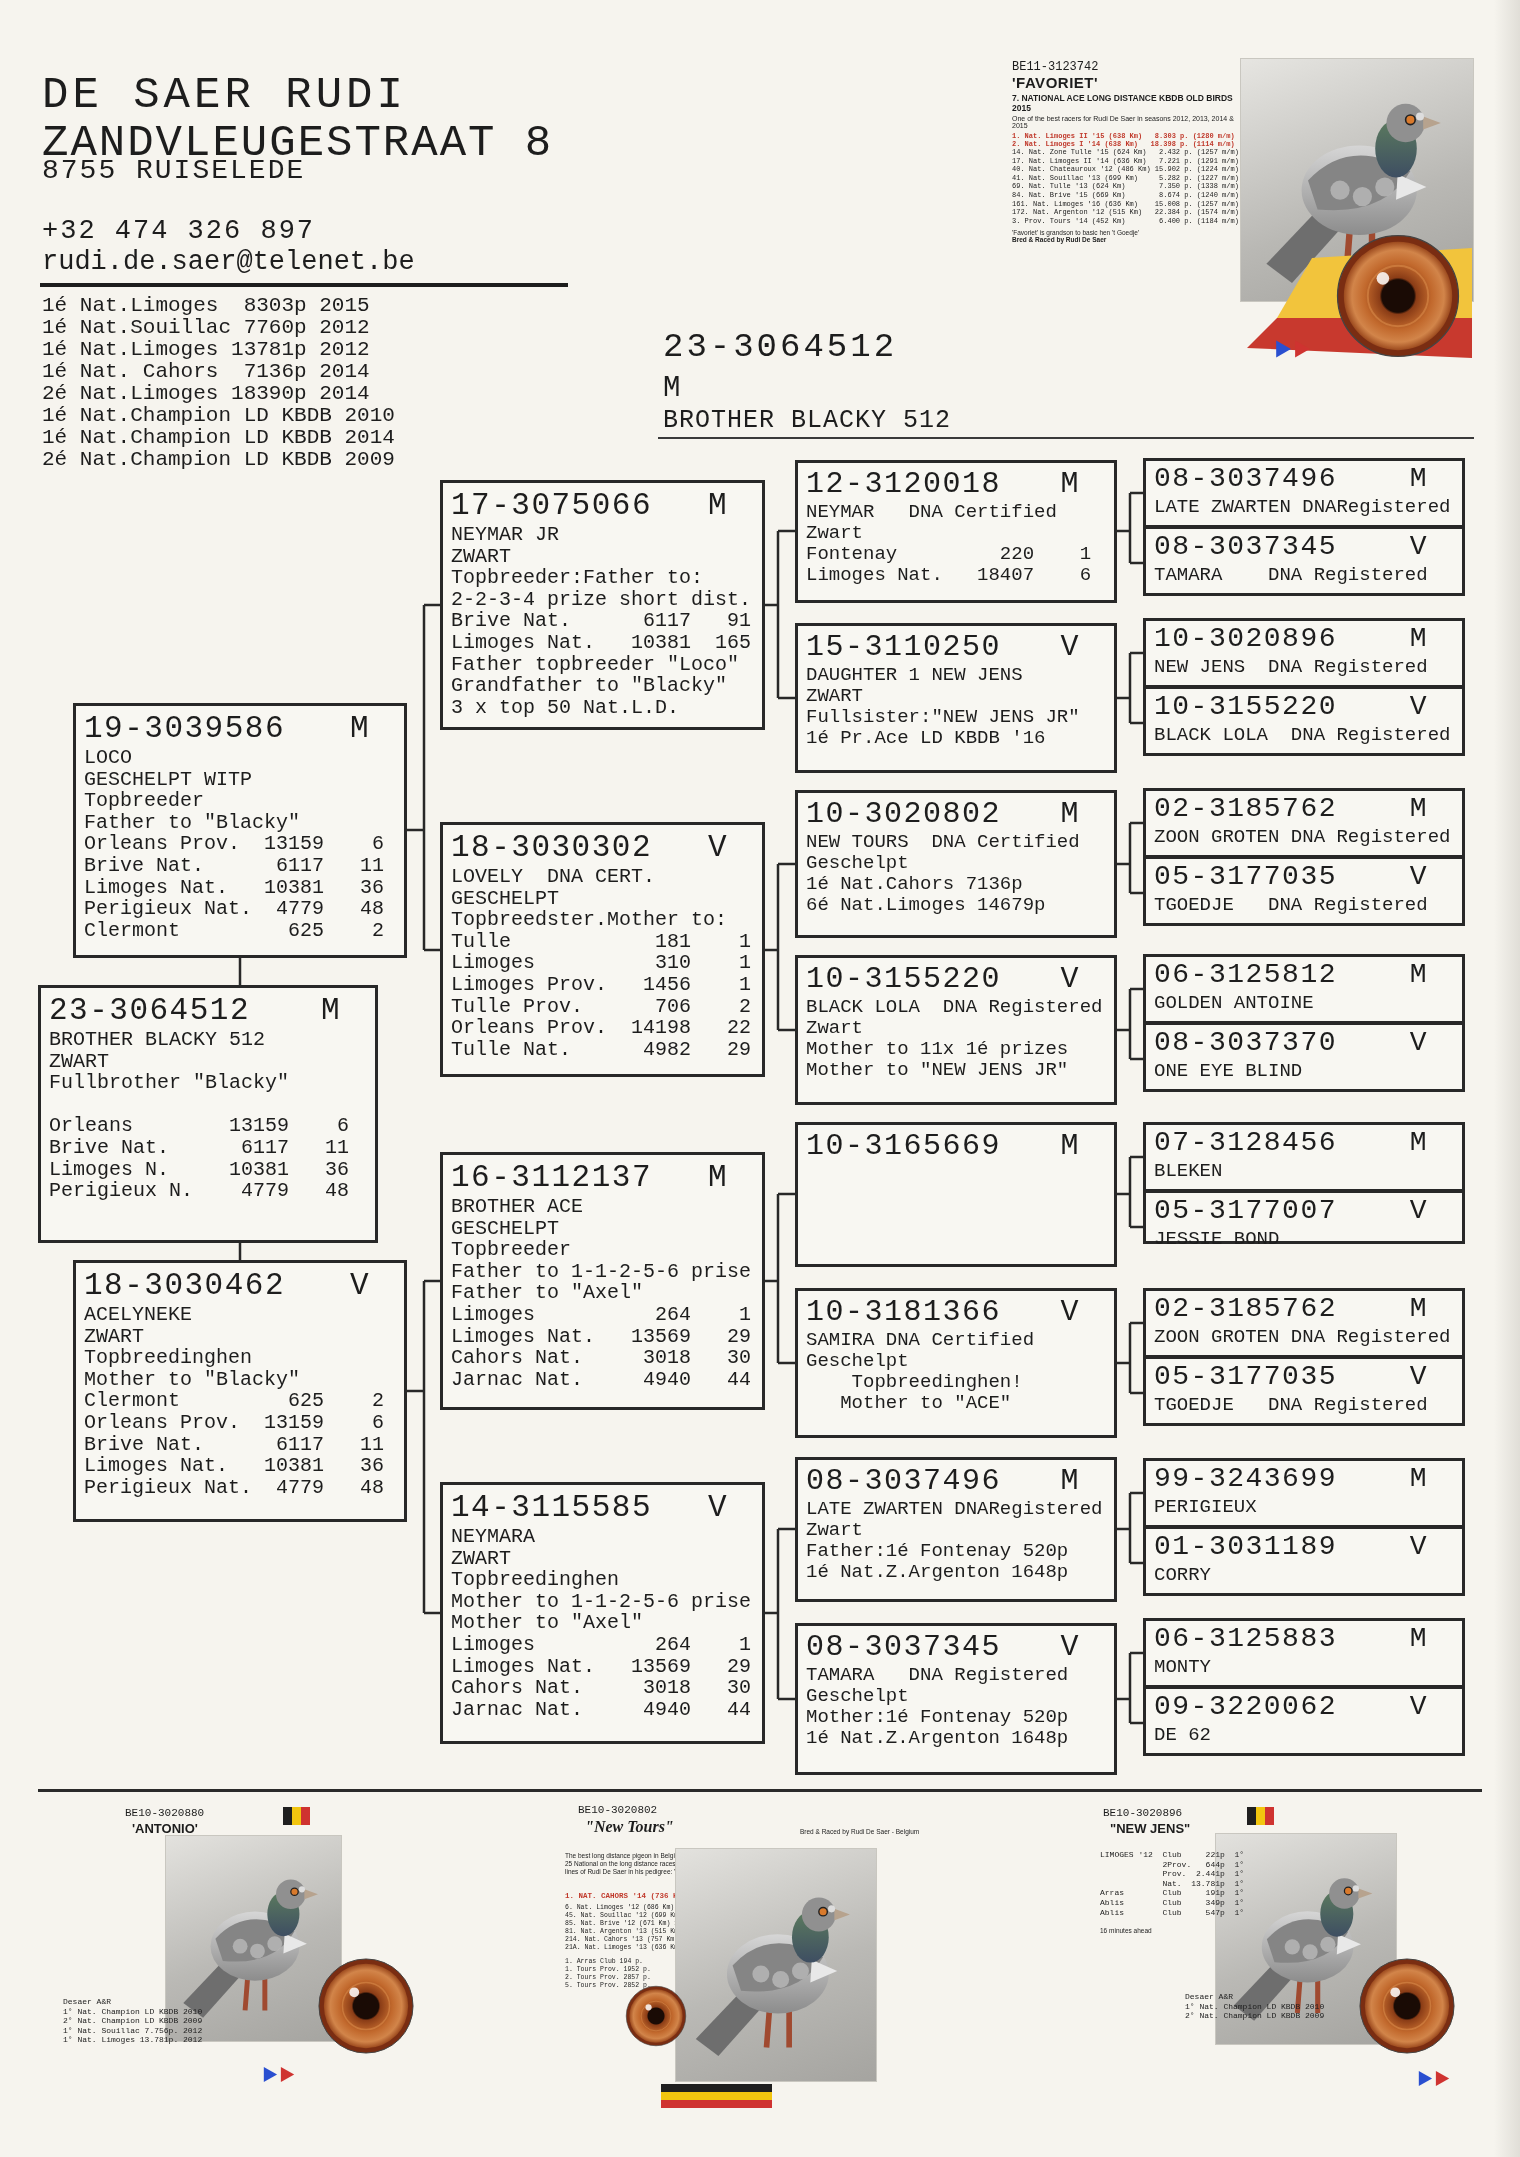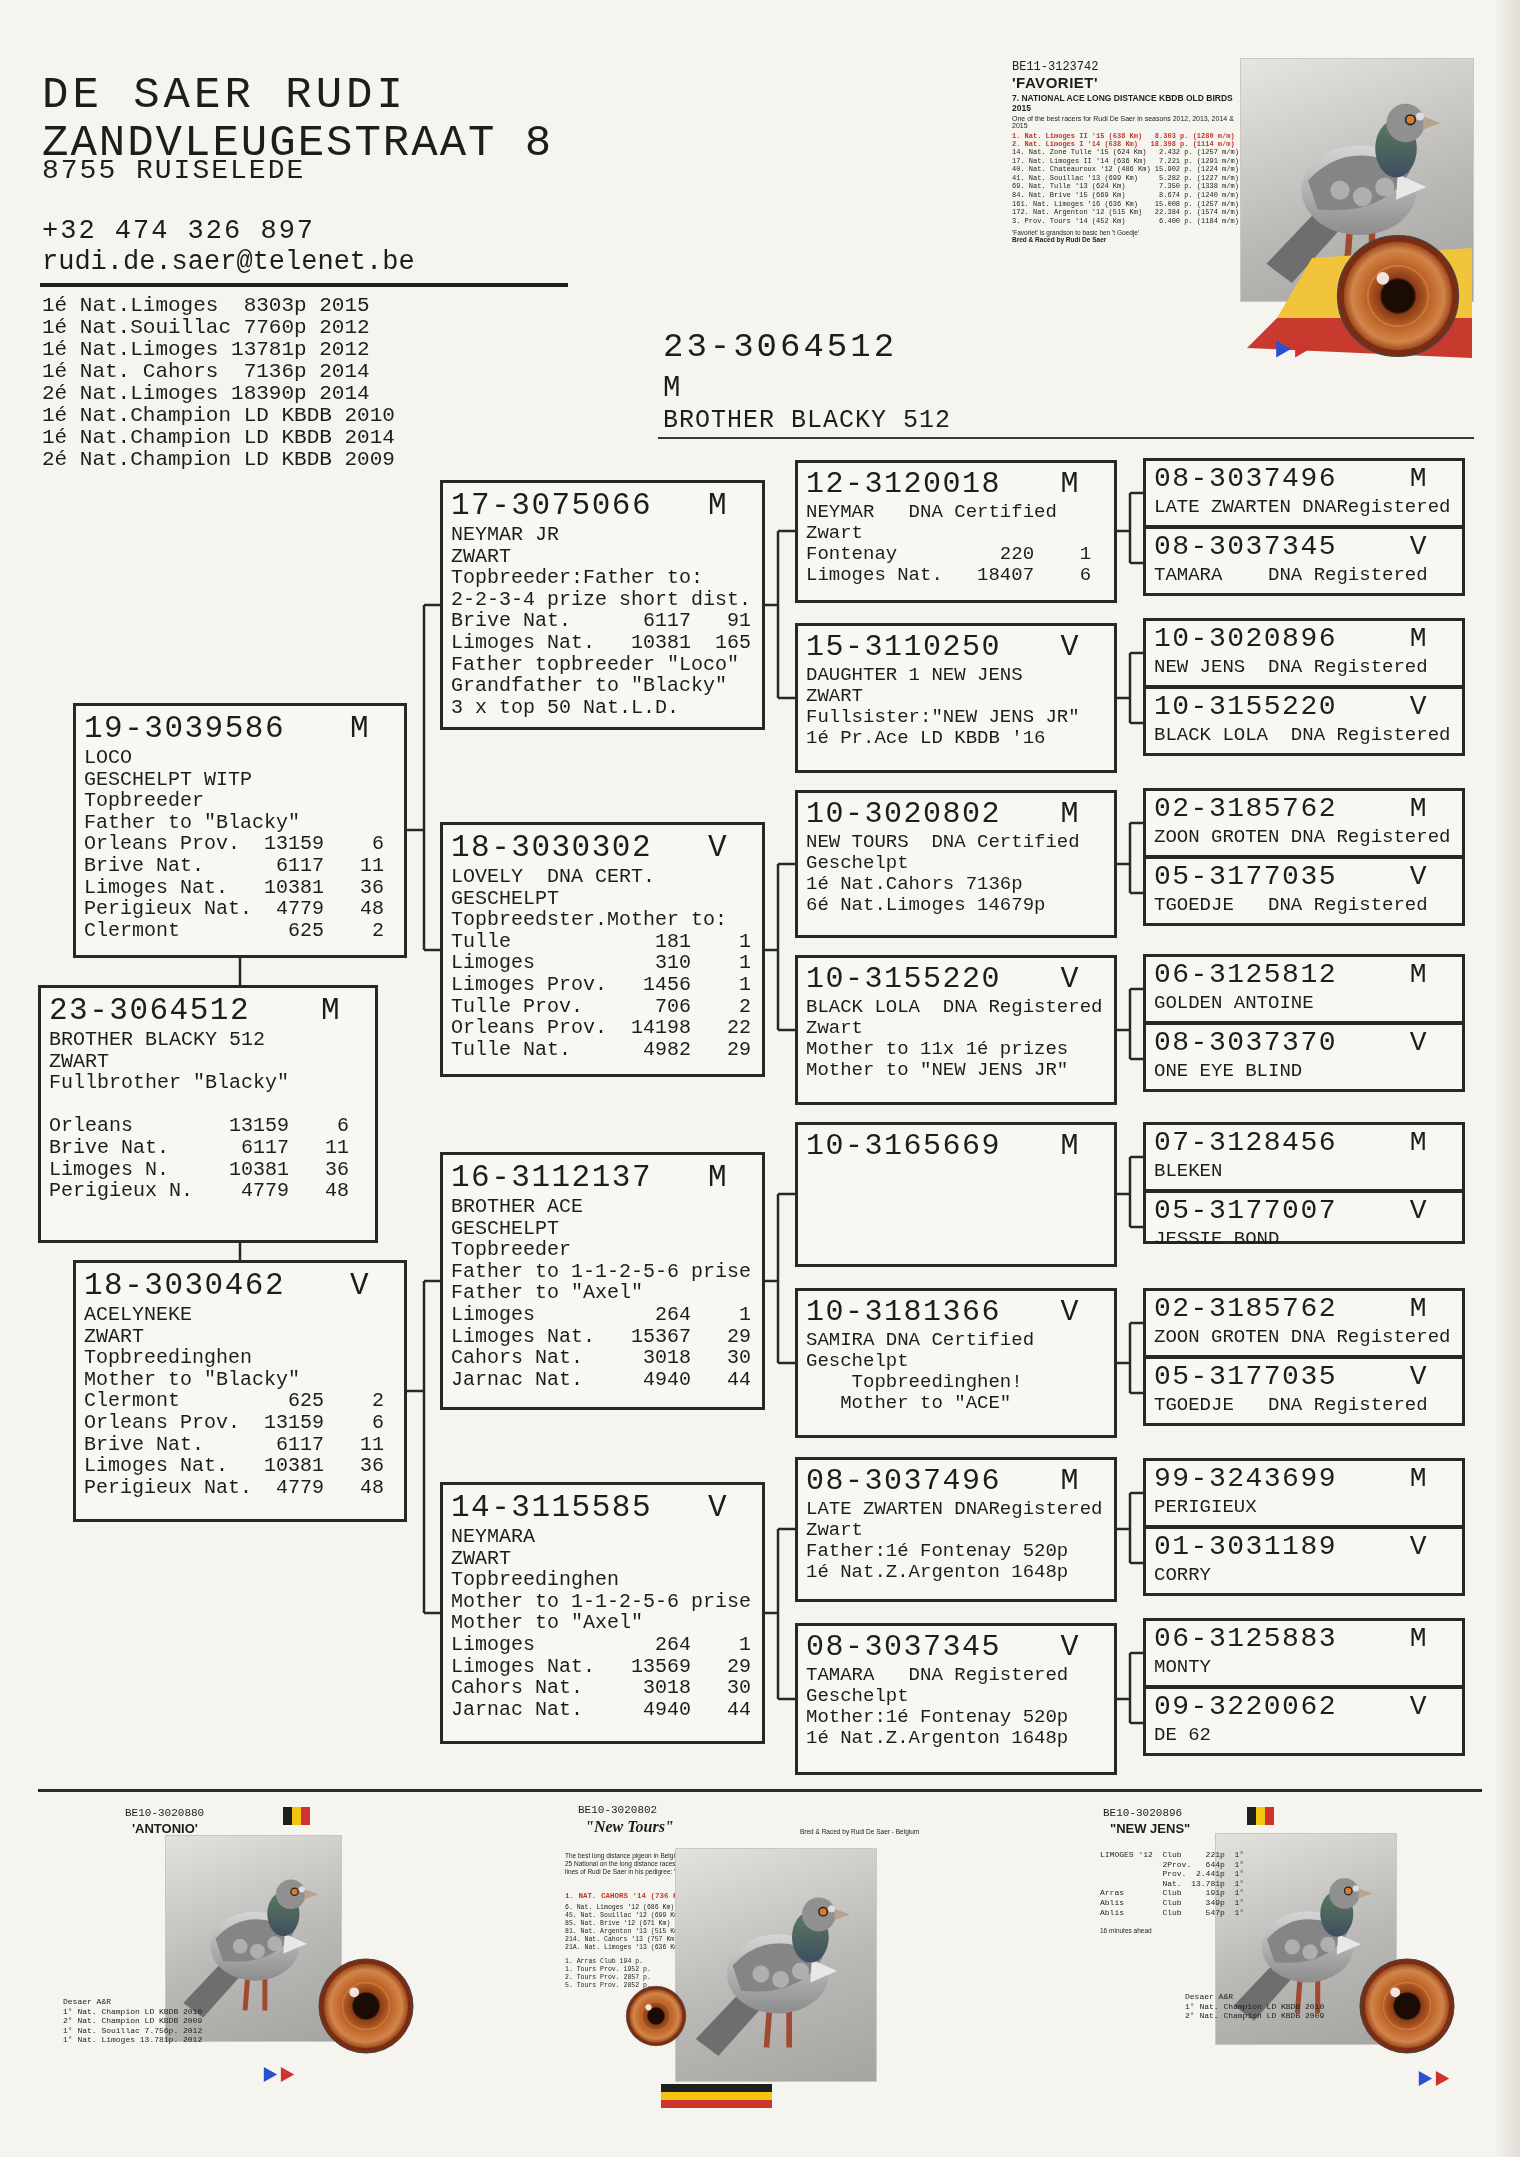--- a/index.html
+++ b/index.html
@@ -254,21 +254,21 @@
 Tulle Nat.      4982   29</div>
   </div>
   <div class="pbox" style="left:440px;top:1152px;width:325px;height:258px">
     <div class="bh"><span>16-3112137</span><span>M</span></div>
     <div class="bl">BROTHER ACE
 GESCHELPT
 Topbreeder
 Father to 1-1-2-5-6 prise
 Father to "Axel"
 Limoges          264    1
-Limoges Nat.   15367   29
+Limoges Nat.   13569   29
 Cahors Nat.     3018   30
 Jarnac Nat.     4940   44</div>
   </div>
   <div class="pbox" style="left:440px;top:1482px;width:325px;height:262px">
     <div class="bh"><span>14-3115585</span><span>V</span></div>
     <div class="bl">NEYMARA
 ZWART
 Topbreedinghen
 Mother to 1-1-2-5-6 prise
 Mother to "Axel"

